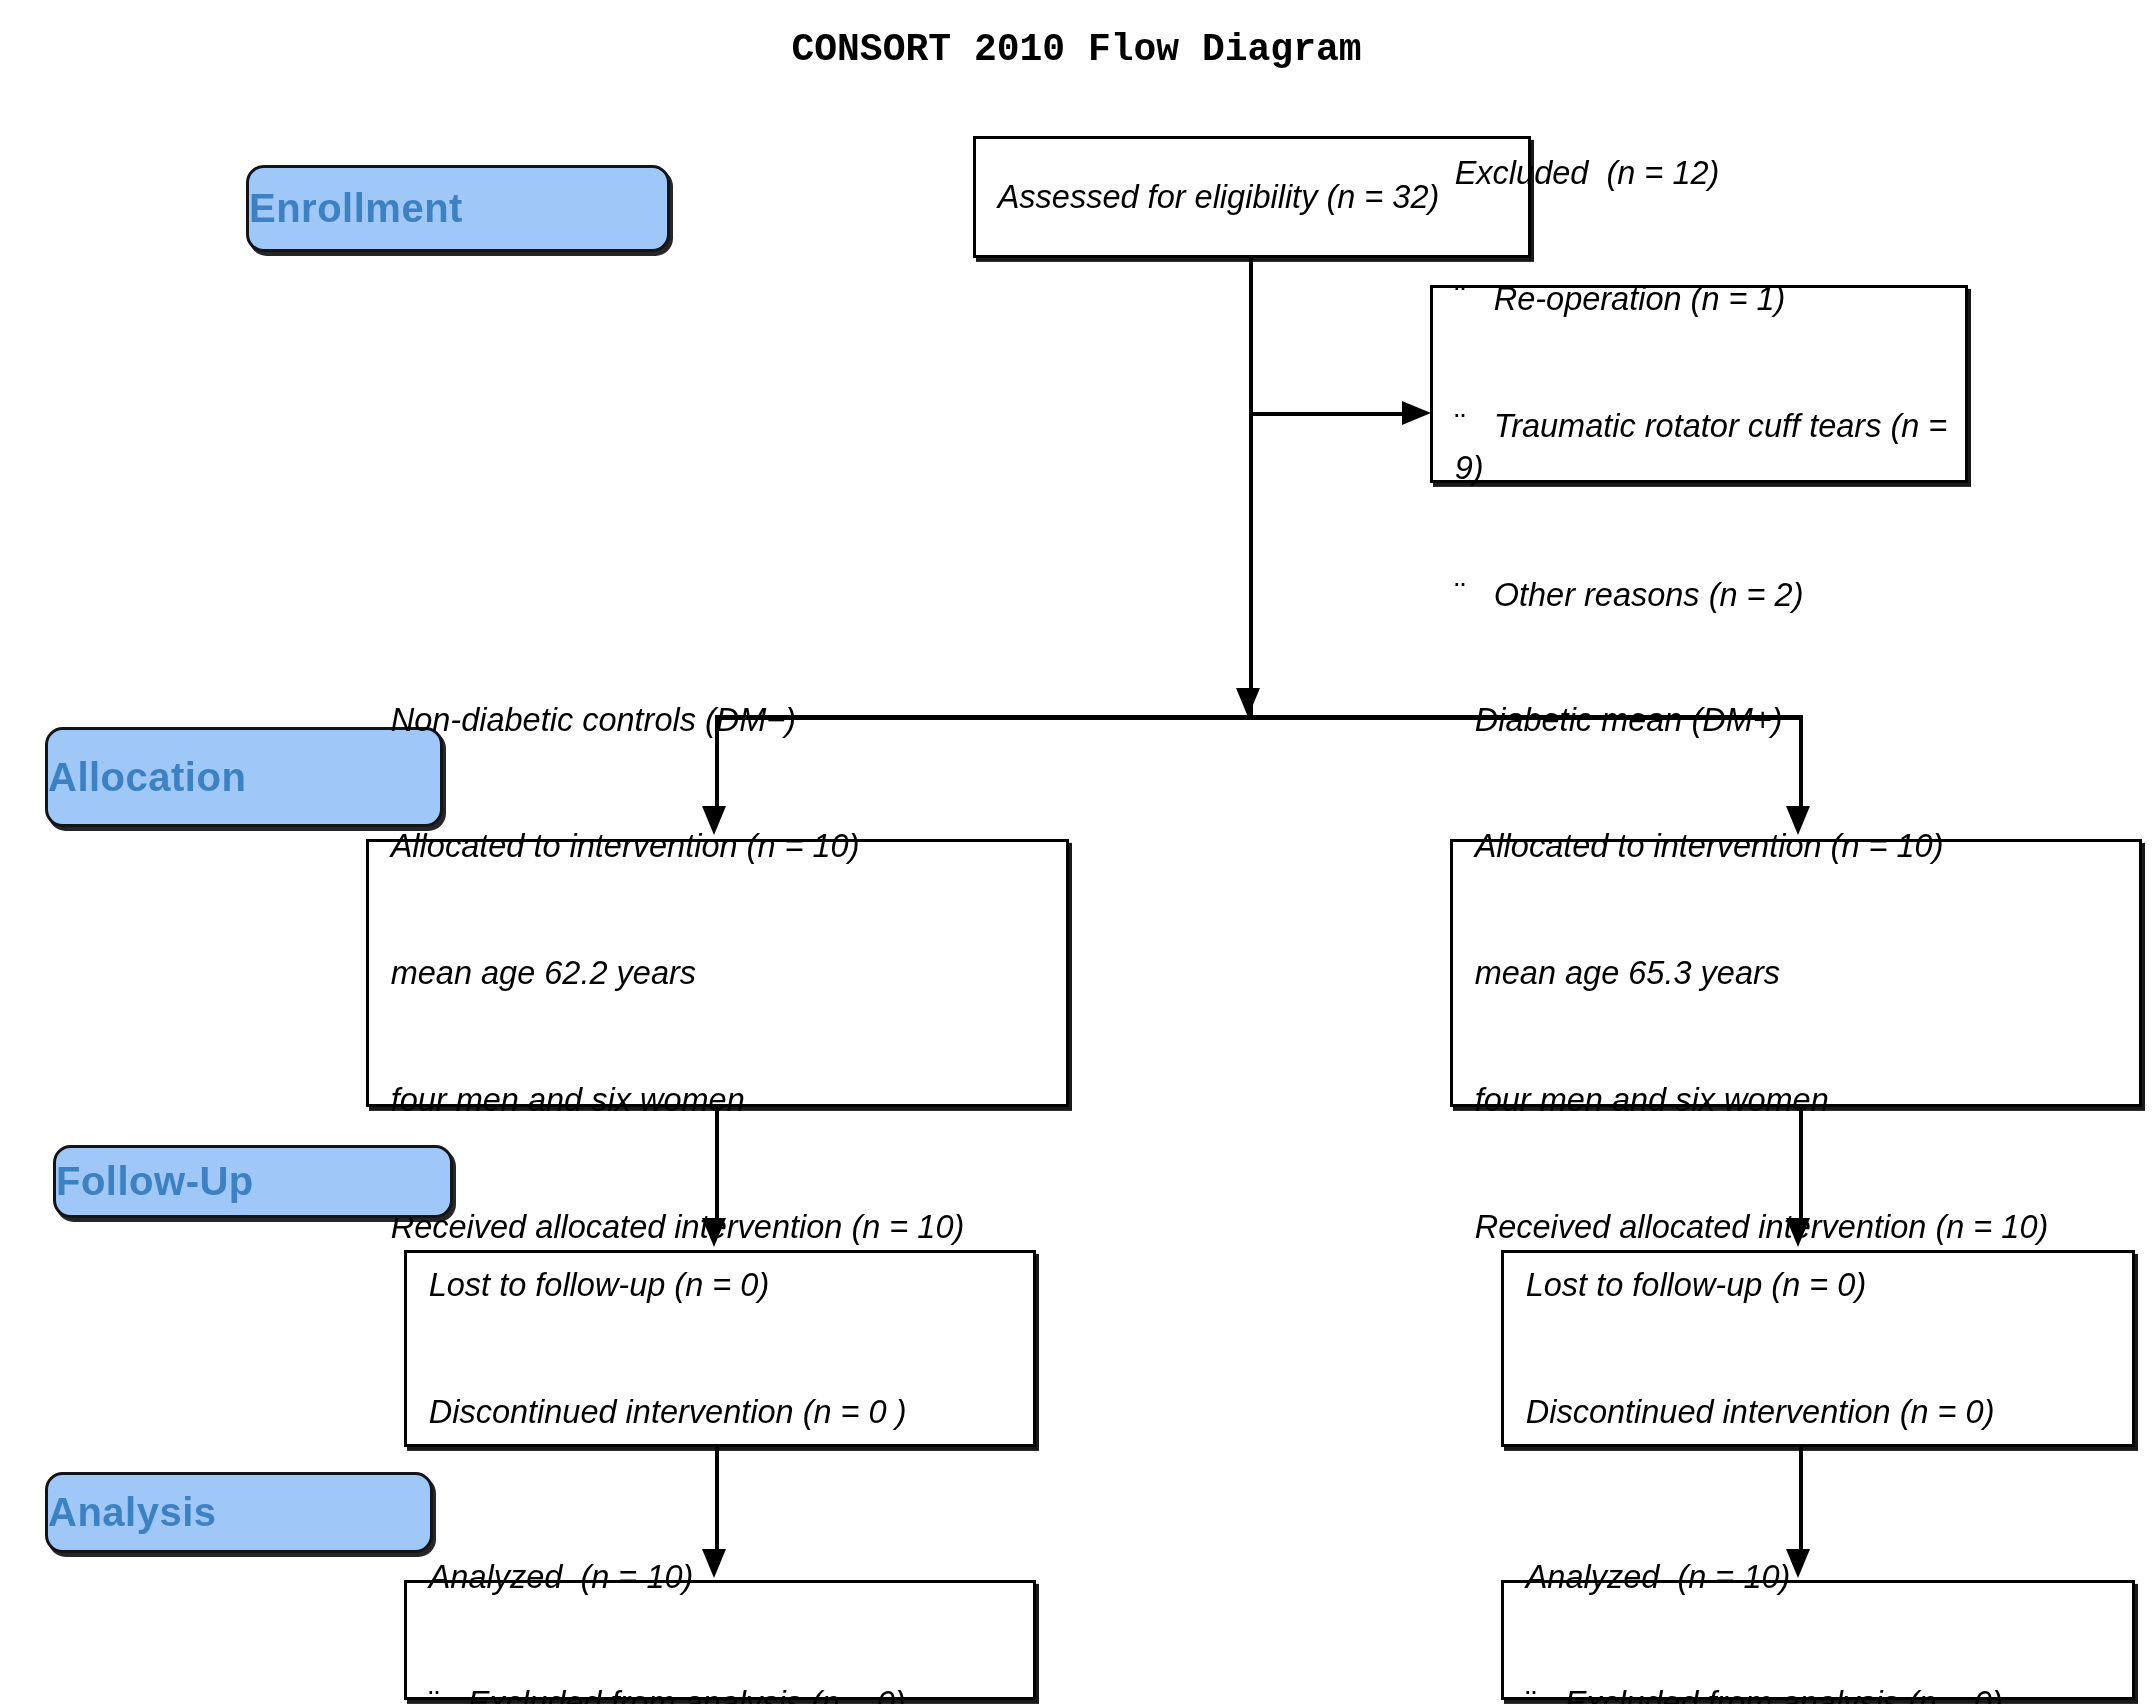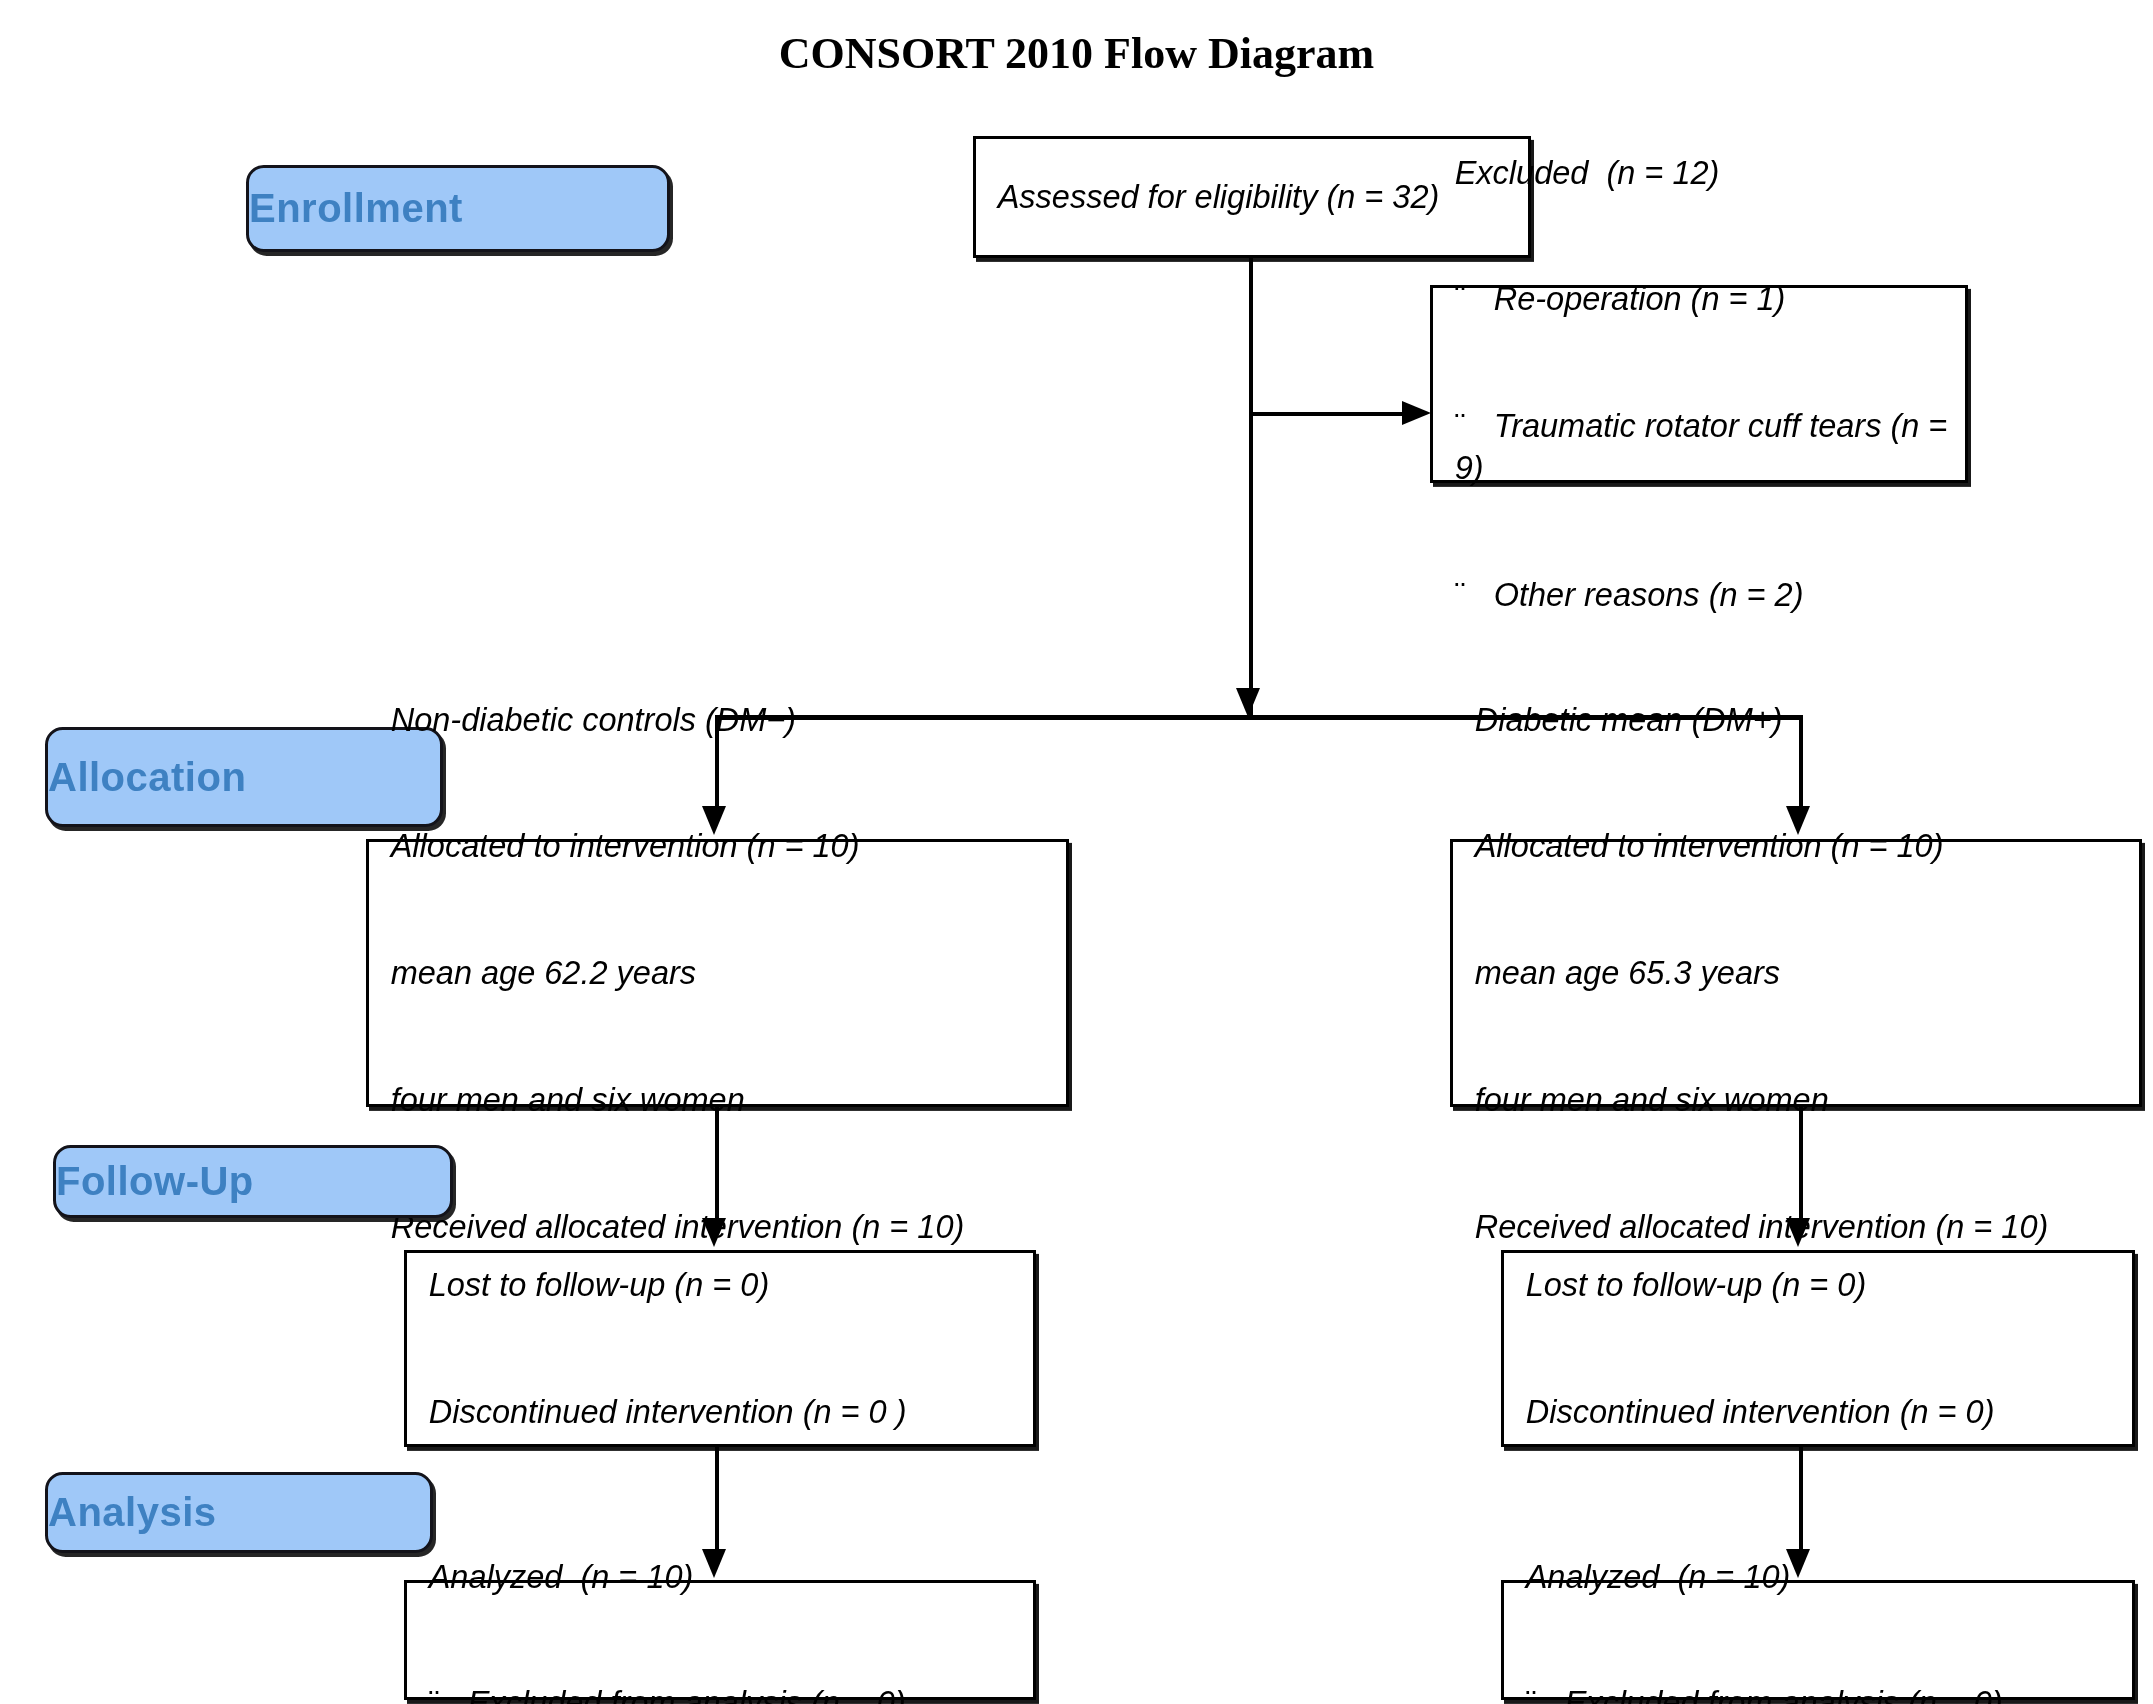--- a/index.html
+++ b/index.html
@@ -17,23 +17,23 @@
     font-family: "Liberation Sans", sans-serif;
   }
 
   
   .title {
     position: absolute;
     left: 0;
     top: 27.6px;
     width: 2153px;
     text-align: center;
-    font-family: Liberation Serif, serif;
+    font-family: Liberation Mono, monospace;
     font-weight: bold;
-    font-size: 44px;
+    font-size: 38px;
     color: #000000;
     letter-spacing: 0px;
   }
 
   
   .pill {
     position: absolute;
     box-sizing: border-box;
     background: #9FC8F8;
     border: 3px solid #13131a;

